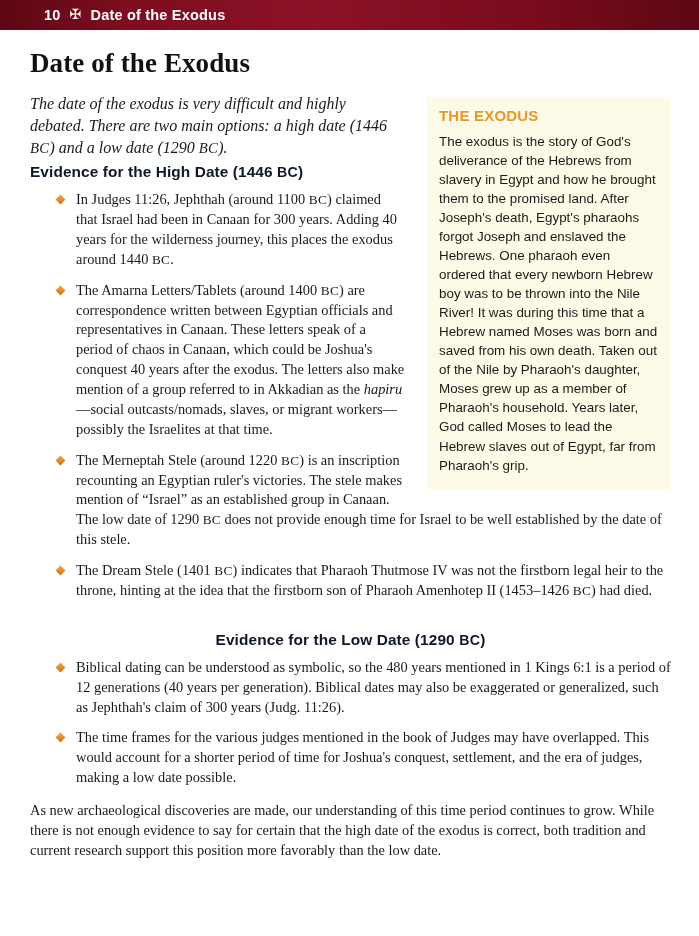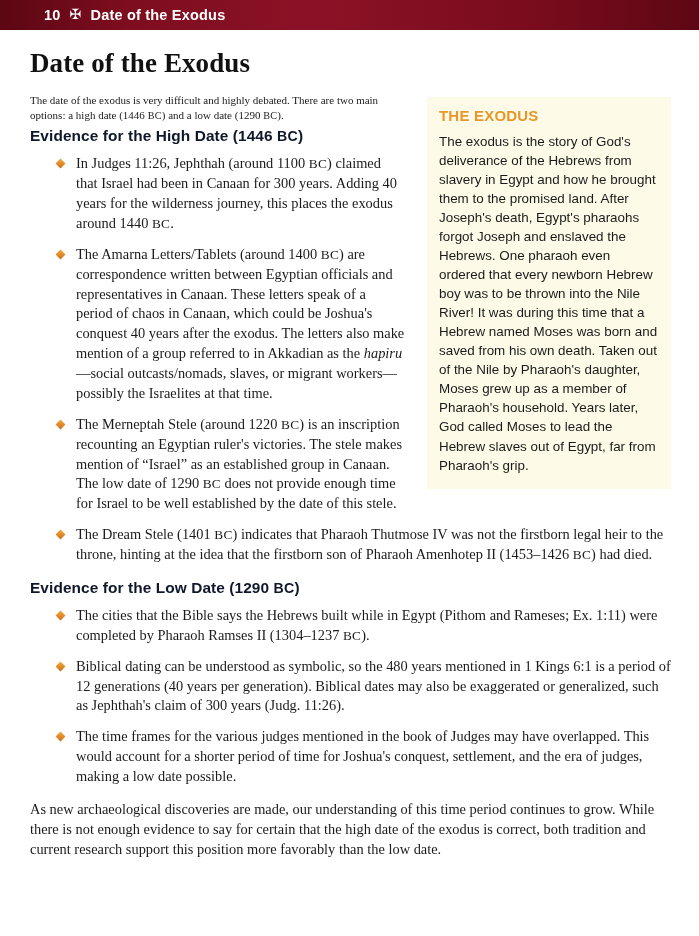--- a/index.html
+++ b/index.html
@@ -90,37 +90,38 @@
     margin-bottom: 8px;
   }
   .sidebar-body {
     font-size: 13.4px;
     line-height: 1.42;
     color: #1a1a1a;
   }
 
   
   .intro {
-    font-size: 11px;
+    font-size: 16px;
     line-height: 1.38;
     width: 372px;
     margin-bottom: 0;
+    font-style: italic;
   }
 
   
   .section-heading {
     font-family: "Liberation Sans", sans-serif;
     font-weight: bold;
     font-size: 15.4px;
     color: #0f172a;
     letter-spacing: 0.1px;
     margin: 4px 0 9px 0;
     clear: none;
   }
-  .section-heading.low { margin-top: 14px; clear: both; }
+  .section-heading.low { margin-top: 30px; clear: both; text-align: center; }
 
   
   ul.bullets { list-style: none; }
   .bullet {
     position: relative;
     padding-left: 46px;
     margin-bottom: 11px;
     font-size: 14.4px;
     line-height: 1.38;
   }
@@ -175,21 +176,20 @@
       <li class="bullet narrow">In Judges 11:26, Jephthah (around 1100 <span class="sc">BC</span>) claimed that Israel had been in Canaan for 300 years. Adding 40 years for the wilderness journey, this places the exodus around 1440 <span class="sc">BC</span>.</li>
       <li class="bullet narrow">
         The Amarna Letters/Tablets (around 1400 <span class="sc">BC</span>) are correspondence written between Egyptian officials and representatives in Canaan. These letters speak of a period of chaos in Canaan, which could be Joshua's conquest 40 years after the exodus. The letters also make mention of a group referred to in Akkadian as the <i>hapiru</i>—social outcasts/nomads, slaves, or migrant workers—possibly the Israelites at that time.
       </li>
       <li class="bullet">The Merneptah Stele (around 1220 <span class="sc">BC</span>) is an inscription recounting an Egyptian ruler's victories. The stele makes mention of “Israel” as an established group in Canaan. The low date of 1290 <span class="sc">BC</span> does not provide enough time for Israel to be well established by the date of this stele.</li>
       <li class="bullet">The Dream Stele (1401 <span class="sc">BC</span>) indicates that Pharaoh Thutmose IV was not the firstborn legal heir to the throne, hinting at the idea that the firstborn son of Pharaoh Amenhotep II (1453–1426 <span class="sc">BC</span>) had died.</li>
     </ul>
 
     <h2 class="section-heading low">Evidence for the Low Date (1290 <span class="sc">BC</span>)</h2>
     <ul class="bullets">
-      <li class="bullet">The cities that the Bible says the Hebrews built while in Egypt (Pithom and Rameses; Ex. 1:11) were completed by Pharaoh Ramses II (1304–1237 <span class="sc">BC</span>).</li>
       <li class="bullet">Biblical dating can be understood as symbolic, so the 480 years mentioned in 1 Kings 6:1 is a period of 12 generations (40 years per generation). Biblical dates may also be exaggerated or generalized, such as Jephthah's claim of 300 years (Judg. 11:26).</li>
       <li class="bullet">The time frames for the various judges mentioned in the book of Judges may have overlapped. This would account for a shorter period of time for Joshua's conquest, settlement, and the era of judges, making a low date possible.</li>
     </ul>
 
     <p class="closing">As new archaeological discoveries are made, our understanding of this time period continues to grow. While there is not enough evidence to say for certain that the high date of the exodus is correct, both tradition and current research support this position more favorably than the low date.</p>
 
   </div>
 </div>
 
 </body></html>

